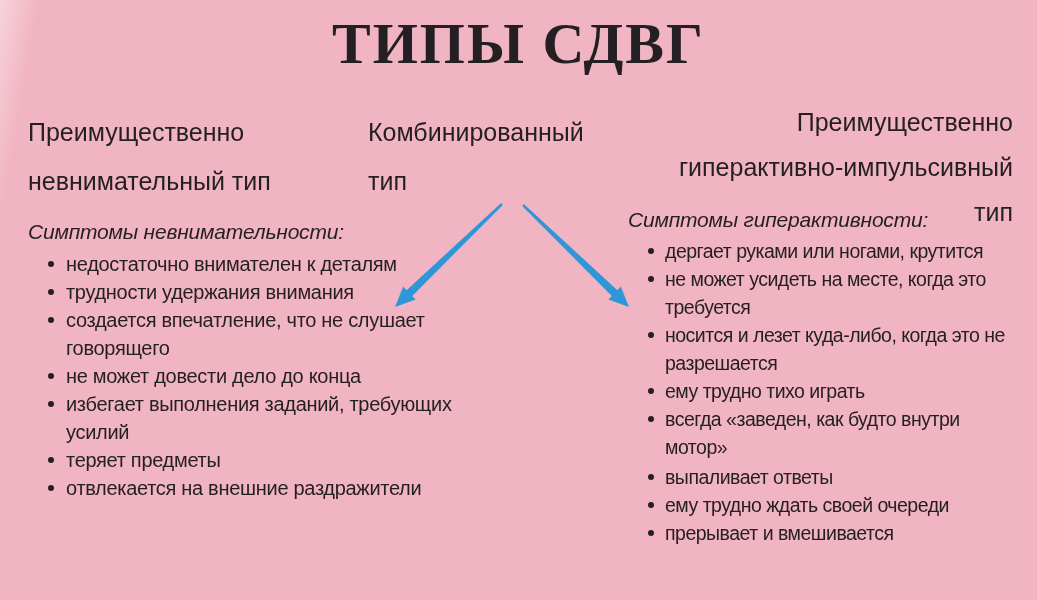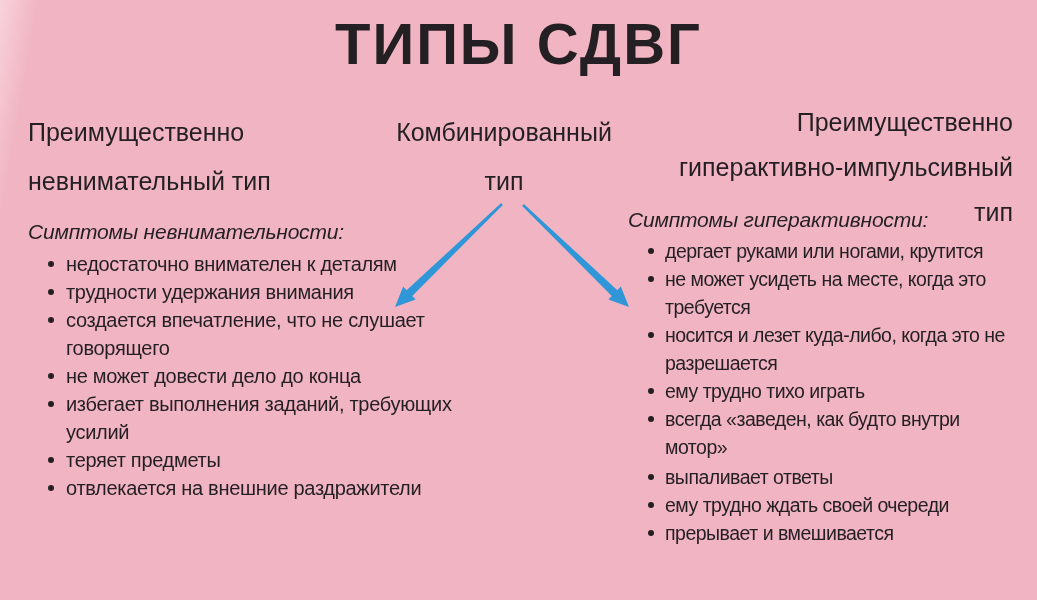--- a/index.html
+++ b/index.html
@@ -23,26 +23,27 @@
 
   .title {
     position: absolute;
     top: 12px; left: 0; right: 0;
     margin: 0;
     text-align: center;
     font-size: 58px;
     line-height: 64px;
     font-weight: bold;
     letter-spacing: 2px;
+    font-family: Liberation Serif, serif;
   }
 
   .hdr { position: absolute; margin: 0; font-size: 25px; font-weight: normal; }
   .hdr div { white-space: nowrap; }
   .hdr-left  { left: 28px;  top: 108px; line-height: 49px; text-align: left; }
-  .hdr-mid   { left: 368px; top: 108px; width: 272px; line-height: 49px; text-align: center; }
+  .hdr-mid   { left: 368px; top: 108px; width: 272px; line-height: 49px; }
   .hdr-right { right: 24px; top: 100px; width: 420px; line-height: 45px; text-align: right; }
 
   .arrows { position: absolute; left: 0; top: 0; pointer-events: none; }
   .arrows polygon { fill: var(--arrow, #2f96d8); }
 
   .col { position: absolute; }
   .col-left  { left: 28px;  top: 220px; width: 446px; }
   .col-right { left: 628px; top: 208px; width: 398px; }
 
   .sym-heading {

